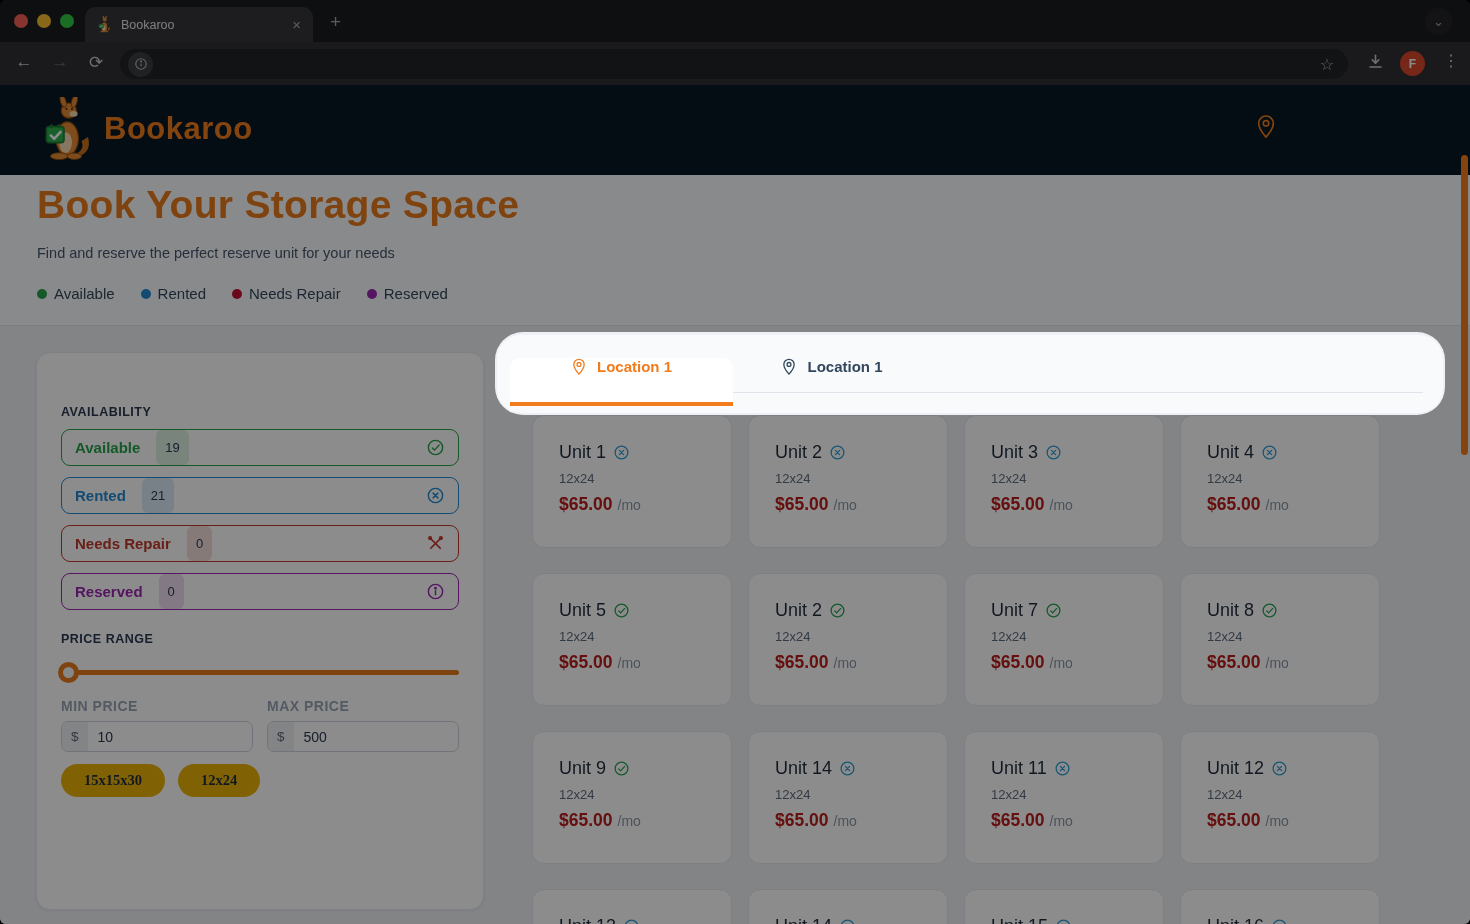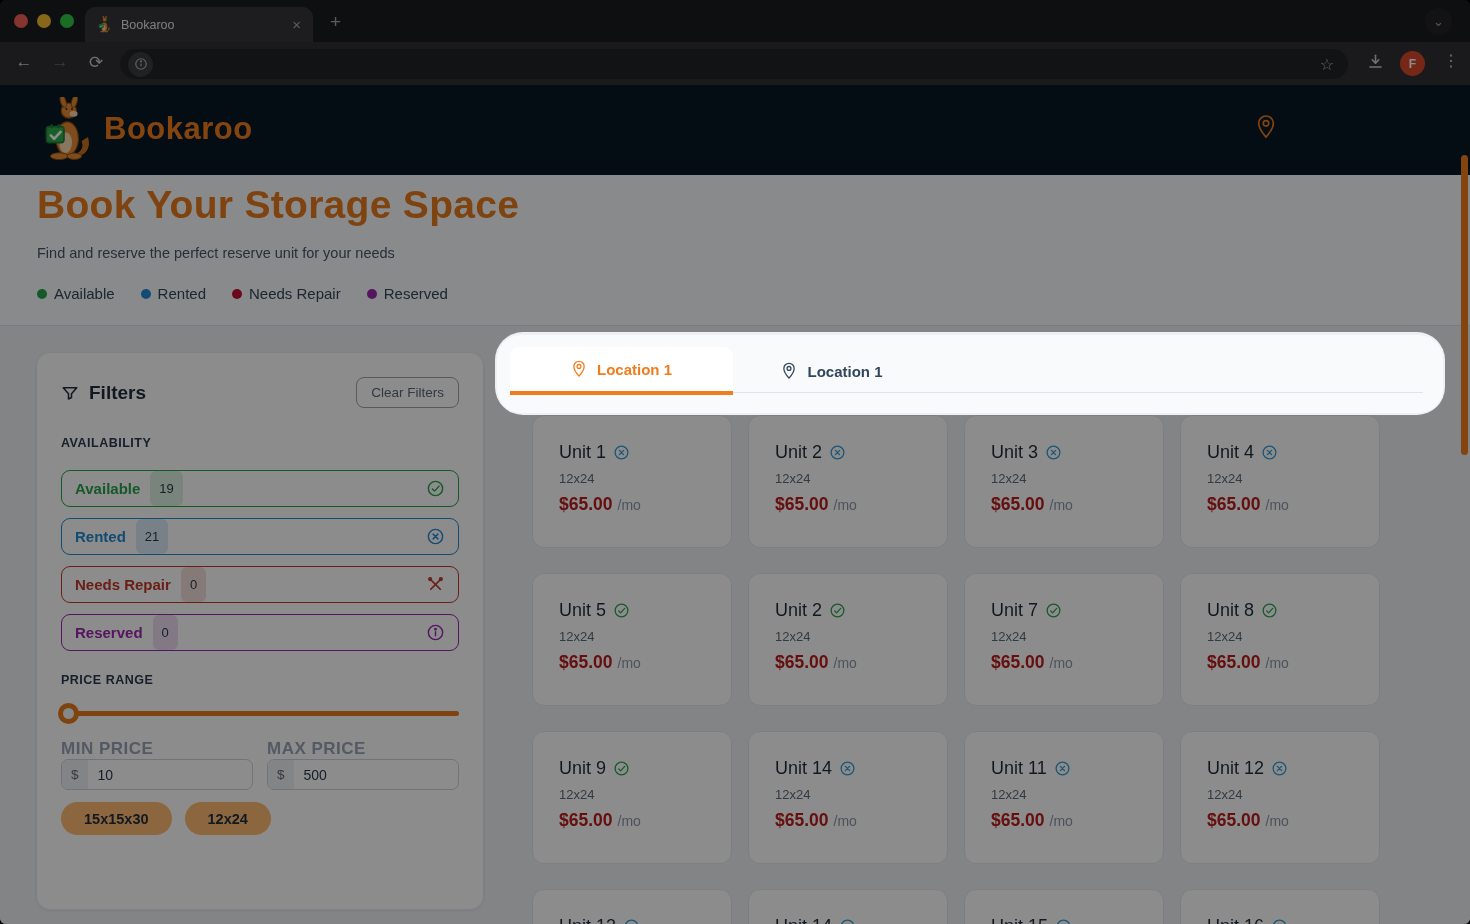--- a/index.html
+++ b/index.html
@@ -54,47 +54,47 @@
   .content-bg { position:absolute; left:0; top:326px; width:1470px; height:598px; background:#edf0f4; }
 
   
   .filters-card { position:absolute; left:36px; top:352px; width:448px; height:558px; background:#ffffff;
                   border:1px solid #e7eaf0; border-radius:14px; padding:24px; box-shadow:0 1px 3px rgba(20,30,50,.06); }
   .filters-head { display:flex; align-items:center; }
   .filters-title { display:flex; align-items:center; gap:10px; font-size:19px; font-weight:700; color:#1f2d3d; flex:1; }
   .clear-btn { border:1.5px solid #9aa3b2; background:transparent; border-radius:8px; padding:7px 14px;
                font-size:13.5px; color:#5c6878; font-family:inherit; }
   .section-label { font-size:12.5px; font-weight:700; color:#2a3950; letter-spacing:.5px; }
-  .avail-label { margin-top:28px; margin-bottom:20px; }
+  .avail-label { margin-top:28px; margin-bottom:10px; }
   .filter-option { display:flex; align-items:center; height:37px; border:1.5px solid currentColor;
                    border-radius:9px; padding:0 13px; margin-bottom:11px; }
   .opt-label { font-size:15px; font-weight:600; }
-  .opt-badge { margin-left:10px; padding:10px 9px; border-radius:6px; font-size:13px; color:#2a3950; }
+  .opt-badge { margin-left:16px; padding:10px 9px; border-radius:6px; font-size:13px; color:#2a3950; }
   .opt-spacer { flex:1; }
   .price-label { margin-top:22px; }
   .slider { position:relative; margin-top:16px; height:20px; }
   .slider-track { position:absolute; left:0; right:0; top:8px; height:5px; border-radius:3px; background:#e87b1e; }
   .slider-handle { position:absolute; left:-3px; top:0; width:21px; height:21px; border-radius:50%;
                    background:#f4f6f9; border:5px solid #e87b1e; }
   .price-row { display:grid; grid-template-columns:1fr 1fr; gap:14px; margin-top:16px; }
-  .price-field-label { font-size:17px; font-weight:700; color:#9aa5b5; letter-spacing:.5px; margin-bottom:0; }
+  .price-field-label { font-size:14px; font-weight:700; color:#9aa5b5; letter-spacing:.5px; margin-bottom:7px; }
   .price-input { display:flex; align-items:center; height:31px; border:1px solid #ccd3de; border-radius:7px; overflow:hidden; }
   .currency { width:30px; height:100%; background:#eef1f5; color:#5c6878; font-size:13.5px;
               display:flex; align-items:center; justify-content:center; }
   .price-input input { border:0; outline:0; width:100%; padding:0 10px; font-size:14px; color:#2a3950;
                        font-family:inherit; background:transparent; }
   .size-label { margin-top:28px; }
   .size-pills { display:flex; gap:13px; margin-top:12px; }
-  .size-pill { background:#fdba74; border:0; border-radius:17px; height:33px; padding:0 23px;
-               font-size:14.5px; font-weight:700; color:#1f2d3d; font-family:Liberation Sans, sans-serif; }
+  .size-pill { background:#eab308; border:0; border-radius:17px; height:33px; padding:0 23px;
+               font-size:14.5px; font-weight:700; color:#1f2d3d; font-family:Liberation Serif, serif; }
 
   
   .tabbar { position:absolute; left:497px; top:335px; width:946px; height:78px; background:#f8fafc; border-radius:24px; }
   .tabbar-hairline { position:absolute; left:20px; right:20px; top:57px; height:1px; background:#dfe3ea; }
-  .loc-tab { position:absolute; top:12px; height:48px; display:flex; align-items:center; justify-content:center; gap:10px;
+  .loc-tab { position:absolute; top:23px; height:48px; display:flex; align-items:flex-start; justify-content:center; gap:10px;
              font-size:15px; font-weight:600; }
   .loc-tab-active { left:13px; width:223px; background:#ffffff; border-radius:9px 9px 0 0;
                     border-bottom:4px solid #f07c1e; color:#f07c1e; }
   .loc-tab-inactive { left:250px; width:170px; color:#33475c; }
 
   
   .unit-grid { position:absolute; left:532px; top:415px; width:848px;
                display:grid; grid-template-columns:repeat(4,200px); grid-auto-rows:133px; column-gap:16px; row-gap:25px; }
   .unit-card { background:#fff; border:1px solid #e4e8ee; border-radius:12px; padding:26px; }
   .unit-title-row { display:flex; align-items:center; gap:7px; }
@@ -227,31 +227,20 @@
       <span class="legend-item">
         <span class="legend-dot" style="background-color: rgb(155, 39, 175);"></span>
         <span>Reserved</span>
       </span>
     </div>
   </div>
 
   <div class="content-bg"></div>
 
   <div class="filters-card">
-    <div class="filters-head">
-      <div class="filters-title">
-        <span>
-          <svg width="18" height="18" viewBox="0 0 24 24" fill="none" stroke="#1f2d3d" stroke-width="2" stroke-linejoin="round">
-            <path d="M3 5h18l-7 8v5l-4 2v-7L3 5z"></path>
-          </svg>
-        </span>
-        <span>Filters</span>
-      </div>
-      <button class="clear-btn">Clear Filters</button>
-    </div>
 
     <div class="section-label avail-label">AVAILABILITY</div>
 
     <div class="filter-option" style="color: rgb(39, 162, 74);">
       <span class="opt-label">Available</span>
       <span class="opt-badge" style="background-color: rgba(39, 162, 74, 0.16);">19</span>
       <span class="opt-spacer"></span>
       <span>
         <svg width="19" height="19" viewBox="0 0 24 24" fill="none" stroke="currentColor" stroke-width="1.8" stroke-linecap="round" stroke-linejoin="round">
           <circle cx="12" cy="12" r="9"></circle>

